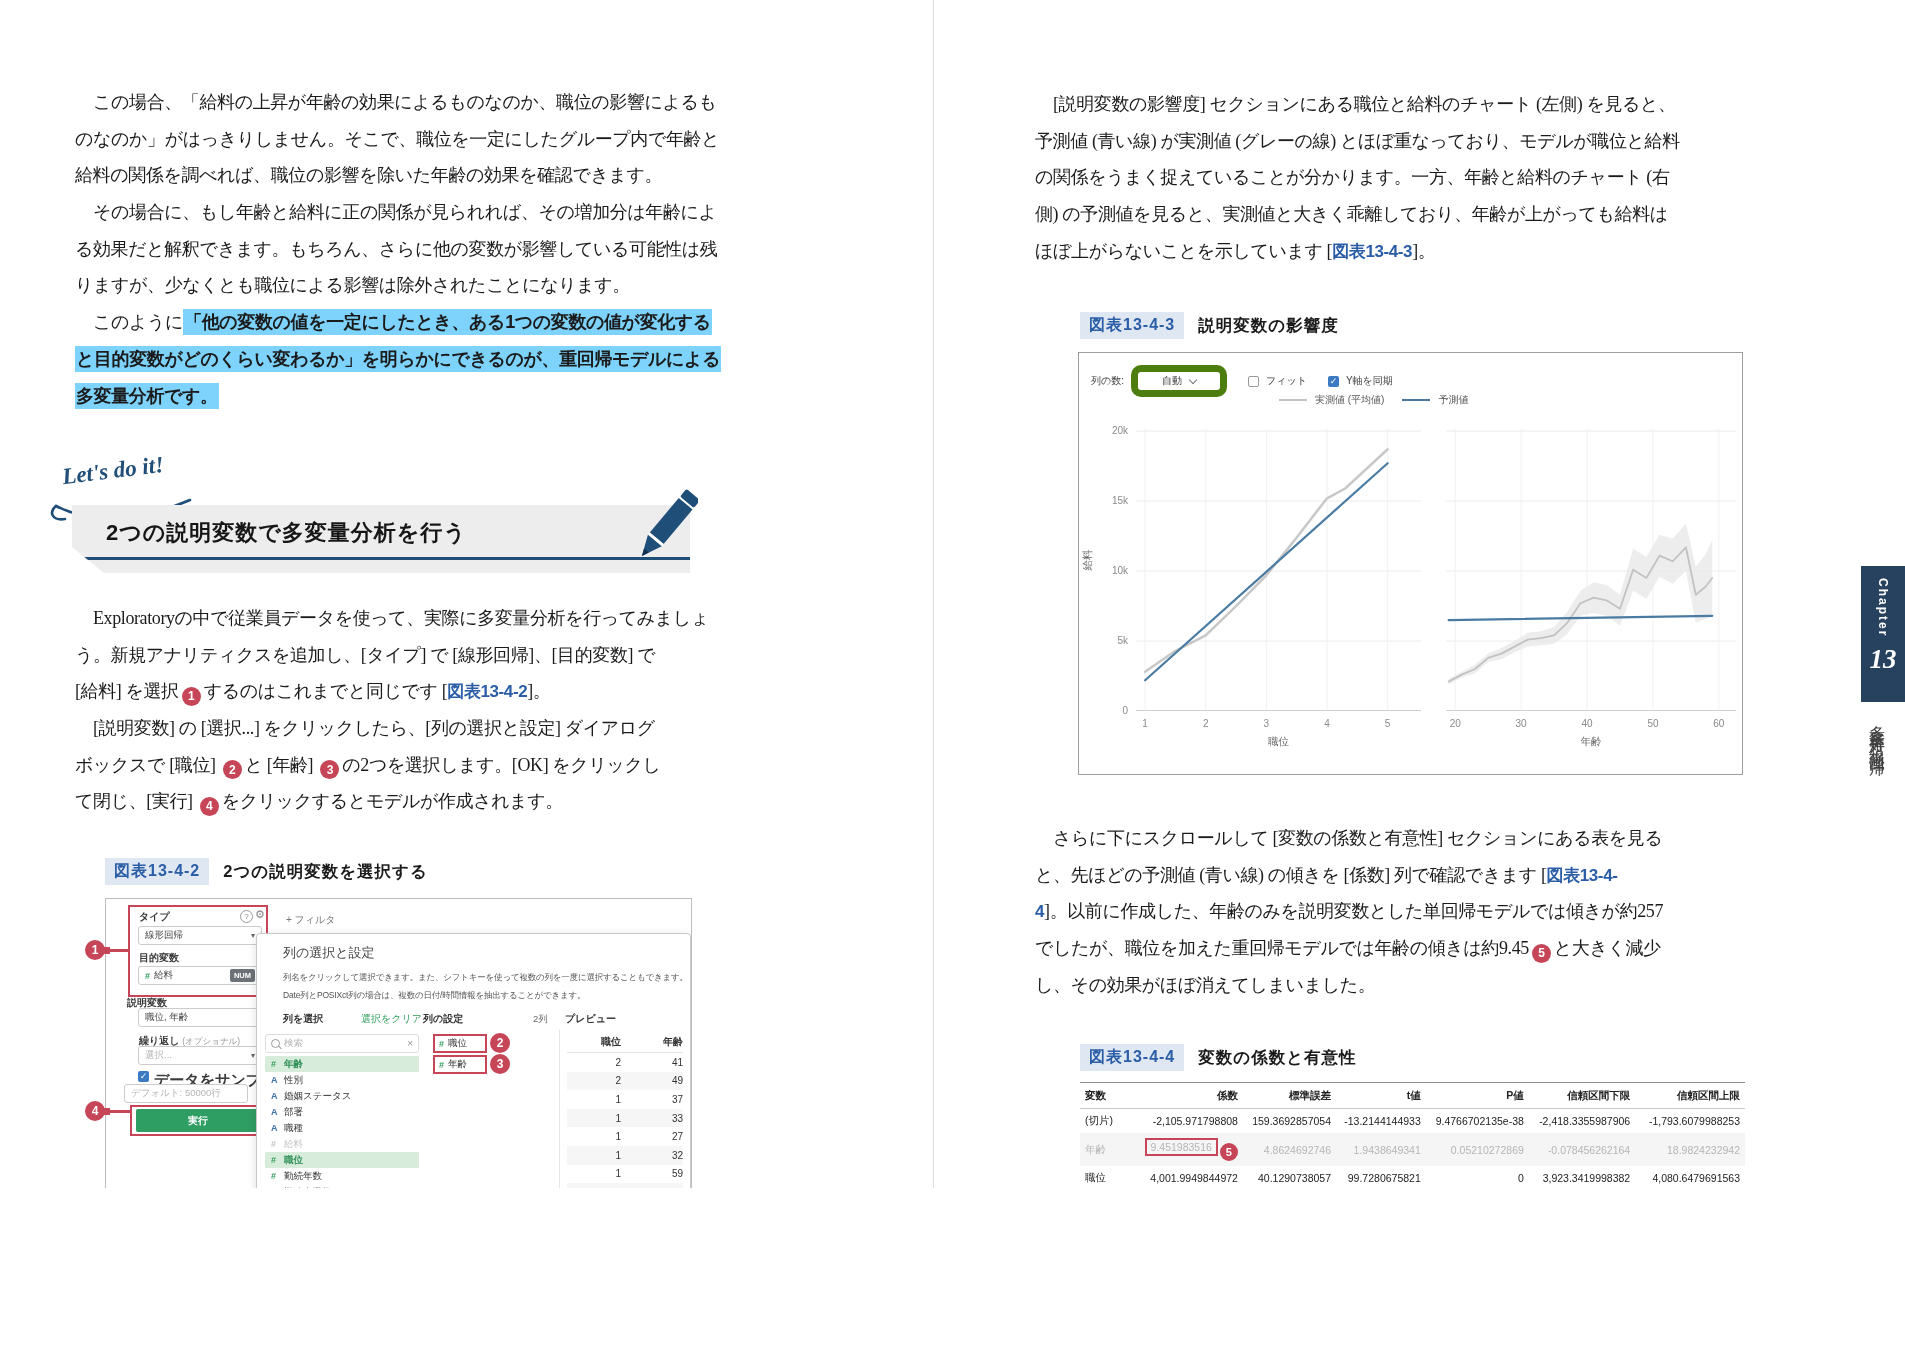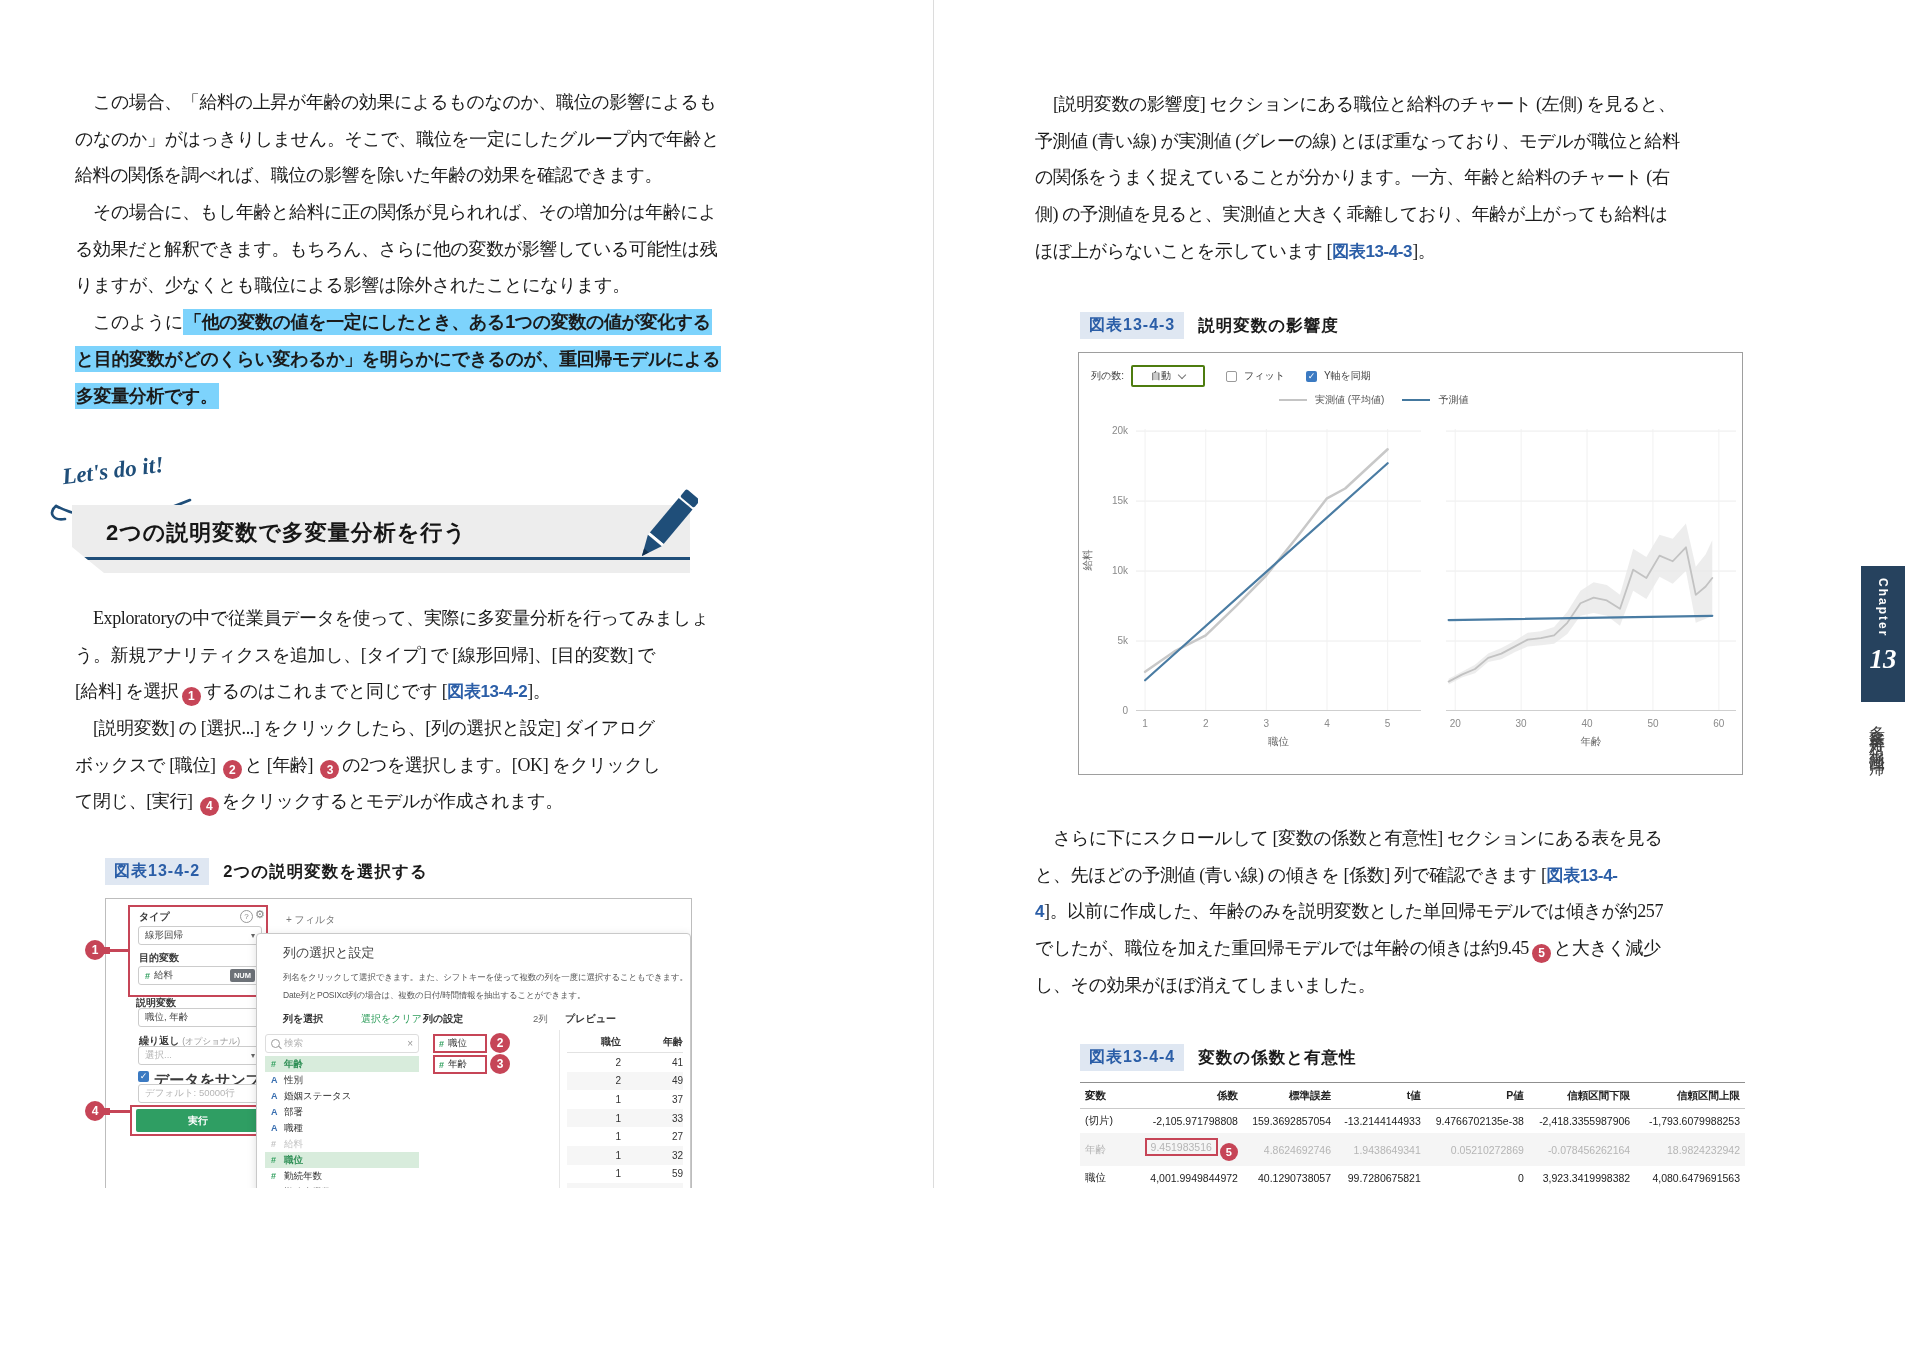--- a/index.html
+++ b/index.html
@@ -90,22 +90,22 @@
   .mk-fig{position:absolute;width:20px;height:20px;border-radius:50%;background:#c64557;color:#fff;
           display:flex;align-items:center;justify-content:center;font:700 12px "Liberation Sans",sans-serif;margin:0;}
   .conn-sq{position:absolute;width:7px;height:7px;background:#c64557;}
   .conn-ln{position:absolute;height:2.5px;background:#c64557;}
 
   
   .chartbox{position:absolute;left:1078px;top:352px;width:665px;height:423px;border:1px solid #9e9e9e;
             background:#fff;box-sizing:border-box;}
   .ctrl-row{position:absolute;left:12px;top:12px;display:flex;align-items:center;gap:7px;}
   .ctrl-lbl{font-size:10px;color:#444;}
-  .mini-select{display:flex;align-items:center;gap:8px;border:2px solid #4d7c0f;border-radius:2px;
-               padding:2px 18px;font-size:10px;color:#333;}
+  .mini-select{display:flex;align-items:center;gap:8px;border:7px solid #4d7c0f;border-radius:10px;
+               padding:2px 24px;font-size:10px;color:#333;}
   .chev{width:5px;height:5px;border-right:1.3px solid #777;border-bottom:1.3px solid #777;
         transform:rotate(45deg);margin-top:-3px;}
   .legend{position:absolute;left:200px;top:40px;display:flex;align-items:center;gap:8px;}
   .lg-line{width:28px;height:0;border-top:2px solid #c4c4c4;}
   .lg-line.pred{border-top:2.5px solid #44789e;}
   .lg-lbl{font-size:10px;color:#555;}
   .plot-wrap{position:absolute;}
   .plot-wrap svg{position:absolute;left:0;top:0;overflow:visible;}
   .tick{position:absolute;font-size:10px;color:#8a8a8a;font-family:"Liberation Sans",sans-serif;}
   .xtick{width:24px;text-align:center;}
@@ -199,32 +199,32 @@
     <div class="f-input abs" style="left:32px;top:27px;width:124px;gap:25px;">
         <span>線形回帰</span>
         <span class="caret">▾</span>
       </div>
     <span class="f-label abs" style="left:33px;top:52px;">目的変数</span>
     <div class="f-input abs" style="left:32px;top:67px;width:124px;">
         <span class="numic">#</span>
         <span>給料</span>
         <span class="badge">NUM</span>
       </div>
-    <span class="f-label abs" style="left:30px;top:97px;">説明変数</span>
+    <span class="f-label abs" style="left:21px;top:97px;">説明変数</span>
     <div class="f-input abs" style="left:32px;top:109px;width:124px;">
         <span>職位, 年齢</span>
       </div>
     <span class="f-label abs" style="left:33px;top:135px;"><span>繰り返し</span> <span class="f-note">(オプショナル)</span></span>
     <div class="f-input abs" style="left:32px;top:147px;width:124px;">
         <span class="ph">選択...</span>
         <span class="caret">▾</span>
       </div>
     <span class="cbx on abs" style="left:32px;top:172px;">✓</span>
     <span class="f-label abs" style="left:48px;top:172px;font-size:15px;">データをサンプルする</span>
-    <div class="f-input abs" style="left:32px;top:185px;width:124px;">
+    <div class="f-input abs" style="left:18px;top:185px;width:124px;">
         <span class="ph">デフォルト: 50000行</span>
       </div>
     <div class="redbox-abs" style="left:24px;top:206px;width:136px;height:31px;"></div>
     <div class="runbtn" style="left:30px;top:210px;width:124px;height:23px;">実行</div>
 
     <span class="abs" style="left:180px;top:14px;font-size:10px;color:#777;">+ フィルタ</span>
 
     <div class="dialog">
       <span class="dlg-title">列の選択と設定</span>
       <span class="dlg-desc" style="top:38px;">列名をクリックして選択できます。また、シフトキーを使って複数の列を一度に選択することもできます。</span>

